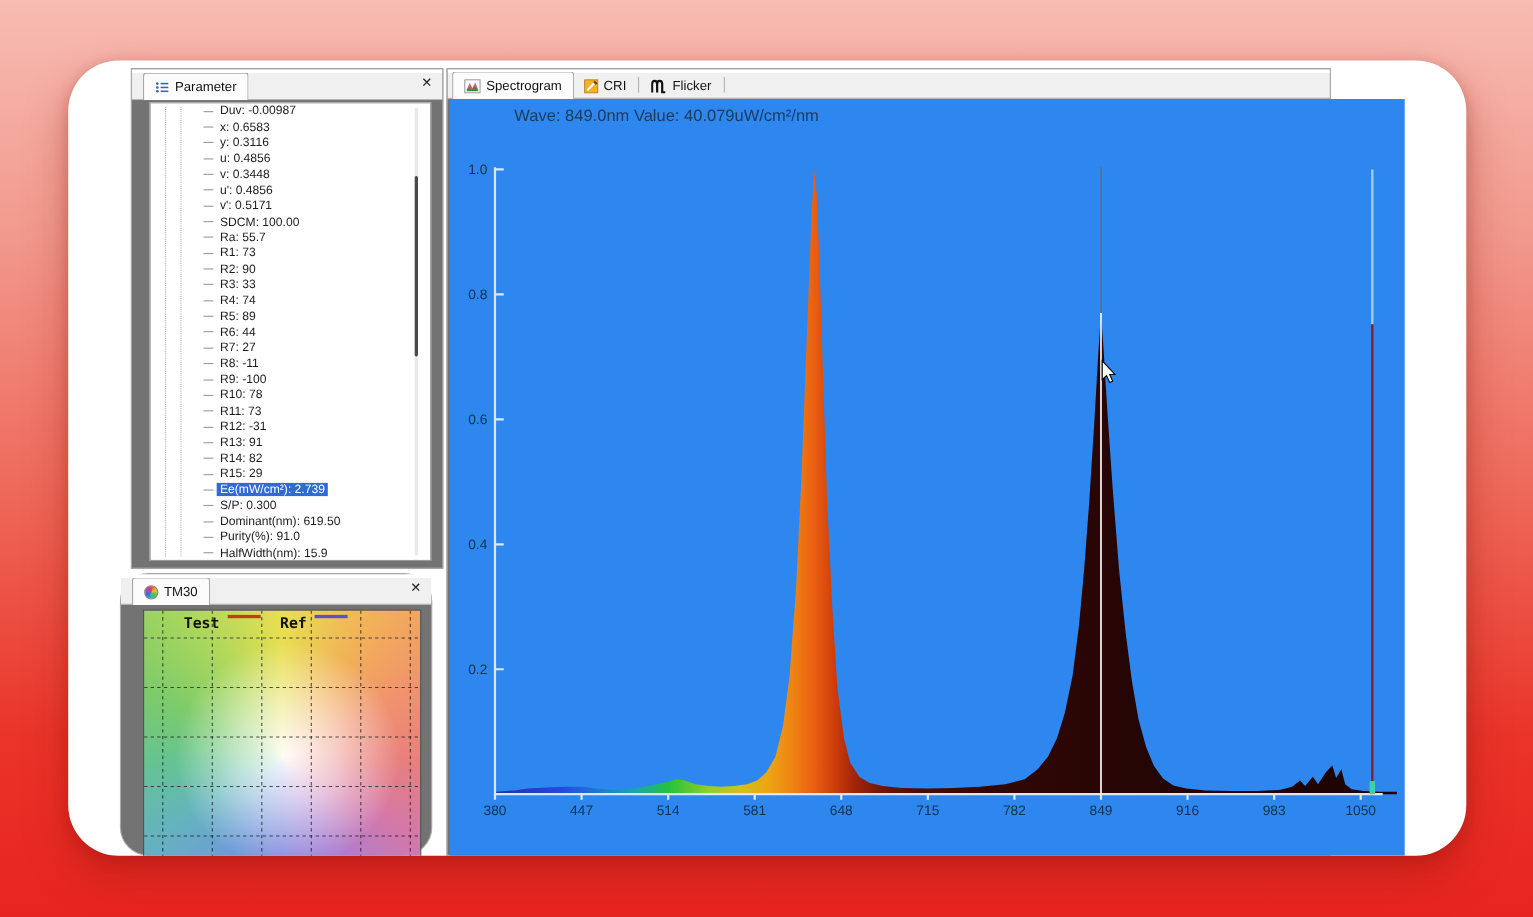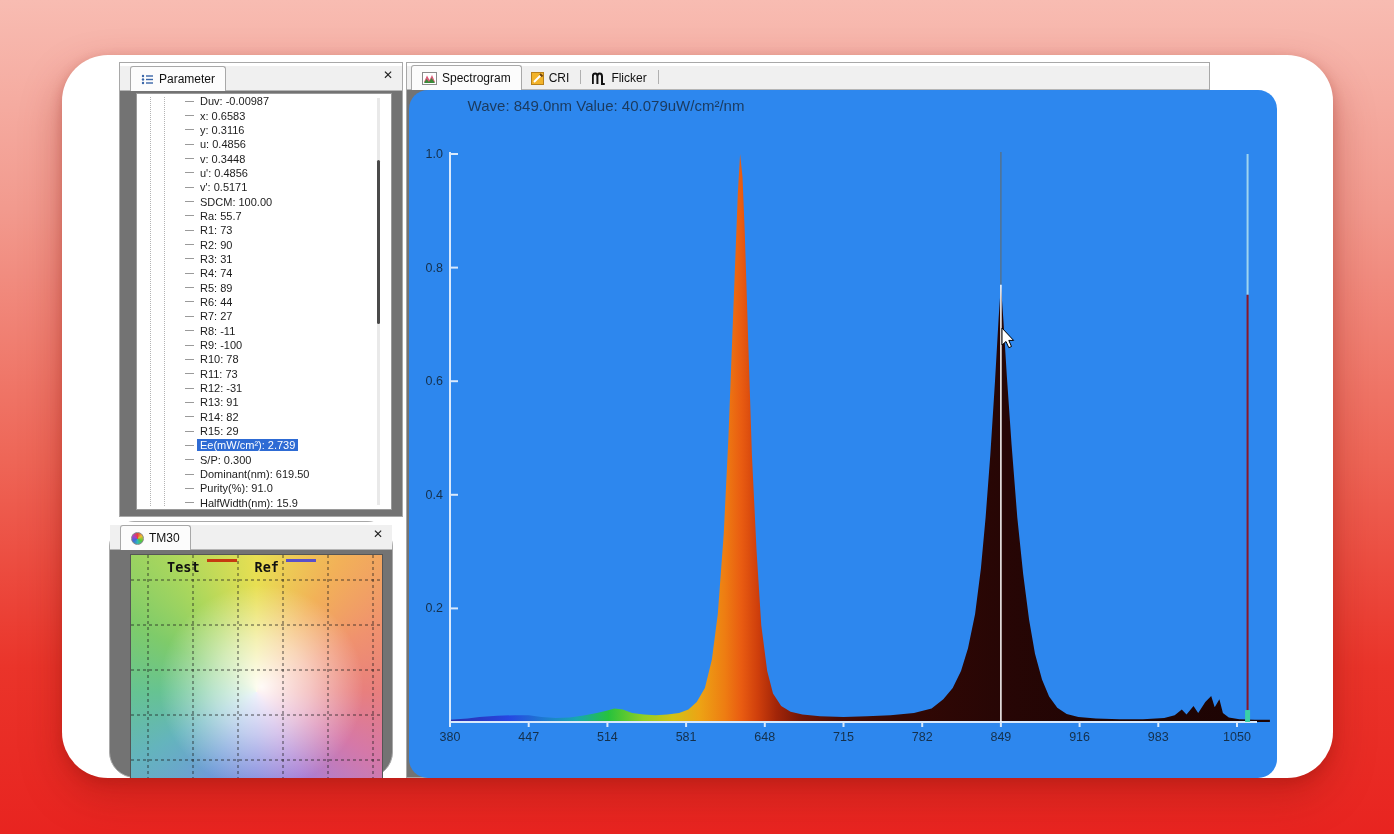--- a/index.html
+++ b/index.html
@@ -37,21 +37,21 @@
   .leg-item{display:flex;gap:7px;}
   .leg-line{width:30px;height:3px;display:inline-block;}
   .tm30-ico{width:13px;height:13px;border-radius:50%;
     background:conic-gradient(#e84040,#e8c030,#58c838,#30b8b8,#4068d8,#b040c8,#e84040);border:1px solid #888;box-sizing:border-box;}
   
   .spec-tabs{display:flex;align-items:flex-end;height:27px;padding-left:4px;box-sizing:border-box;}
   .stab{display:flex;align-items:center;gap:5px;font-size:12px;color:#111;padding:4px 9px;}
   .stab.active{background:#fcfcfc;border:1px solid #a8a8a8;border-bottom:none;border-radius:3px 3px 0 0;
     margin-bottom:-1px;padding:5px 10px;}
   .sep{width:1px;height:14px;background:#b0b0b0;margin:0 2px 5px 2px;align-self:flex-end;}
-  .plot{position:absolute;left:2px;top:27px;width:868px;height:688px;background:#2d87ee;border-radius:19px;}
+  .plot{position:absolute;left:2px;top:27px;width:868px;height:688px;background:#2d87ee;}
   .plot-title{position:absolute;left:0;top:7px;width:394px;text-align:center;color:#1b3a5e;font-size:15px;}
 </style>
 </head>
 <body>
 
 <div class="page">
   <div class="card">
 
     <div class="panel" id="param-panel">
       <div class="tabbar">
@@ -111,21 +111,21 @@
             <div class="p-row">
               <span class="p-dash"></span>
               <span class="p-text">R1: 73</span>
             </div>
             <div class="p-row">
               <span class="p-dash"></span>
               <span class="p-text">R2: 90</span>
             </div>
             <div class="p-row">
               <span class="p-dash"></span>
-              <span class="p-text">R3: 31</span>
+              <span class="p-text">R3: 33</span>
             </div>
             <div class="p-row">
               <span class="p-dash"></span>
               <span class="p-text">R4: 74</span>
             </div>
             <div class="p-row">
               <span class="p-dash"></span>
               <span class="p-text">R5: 89</span>
             </div>
             <div class="p-row">

